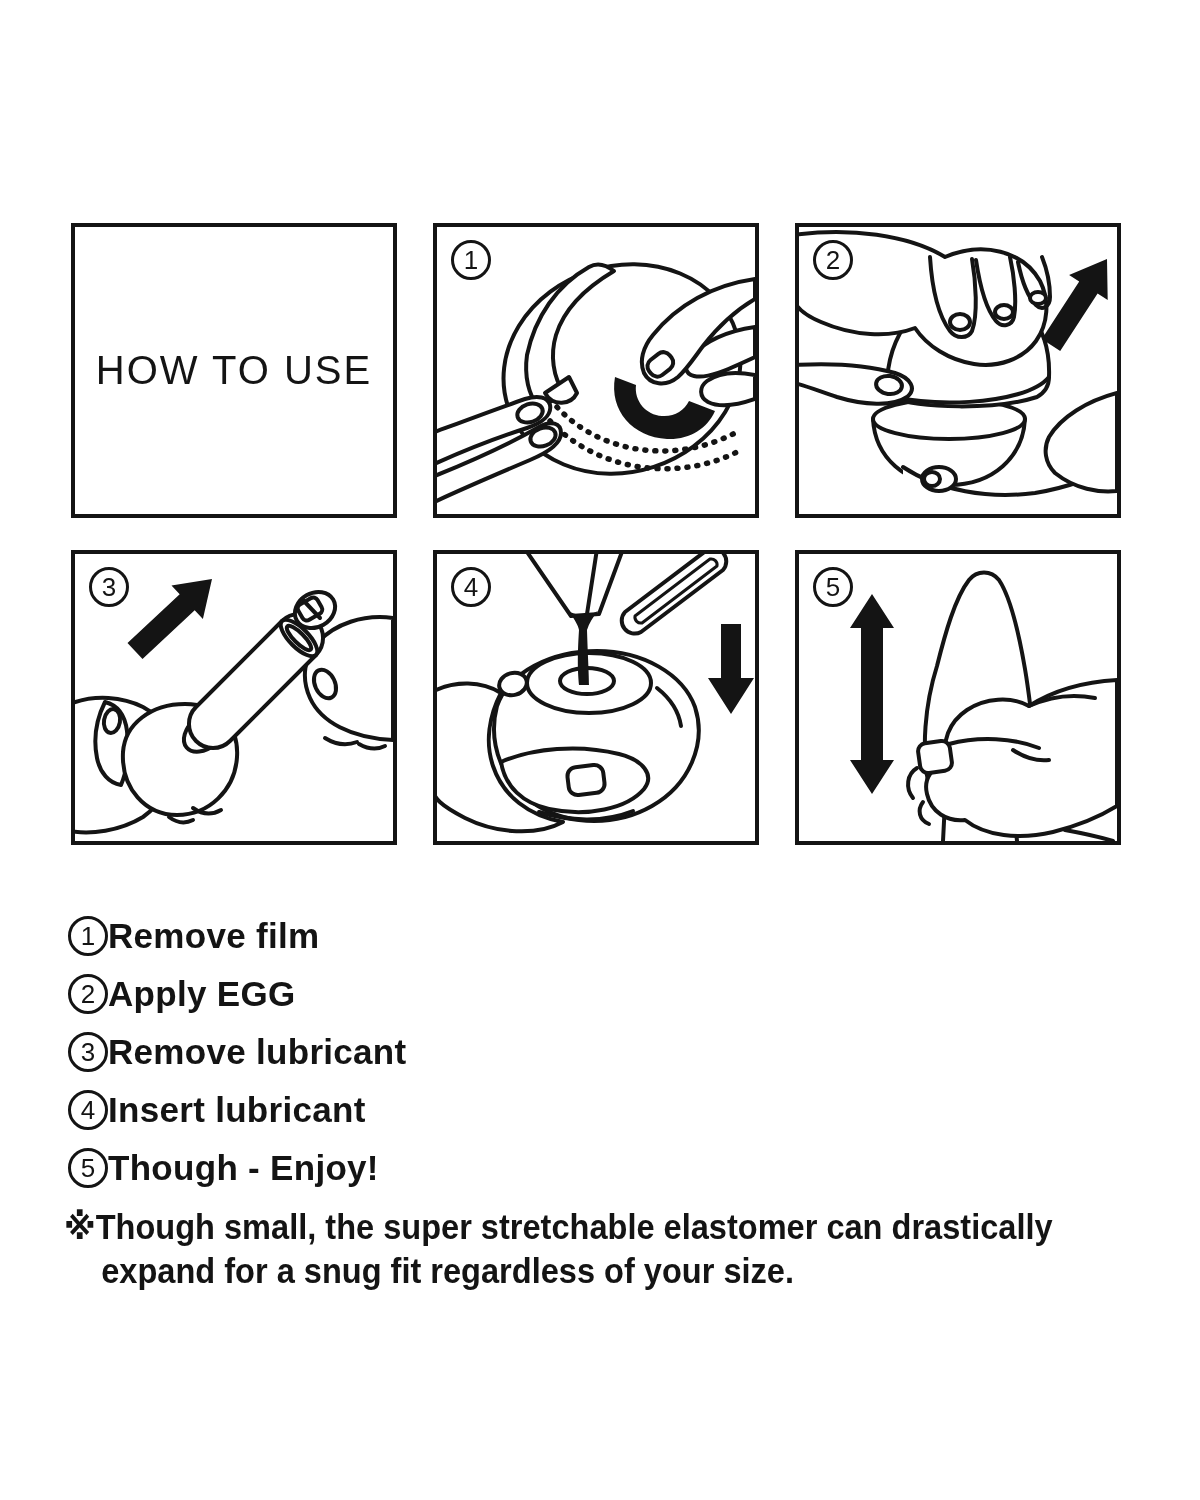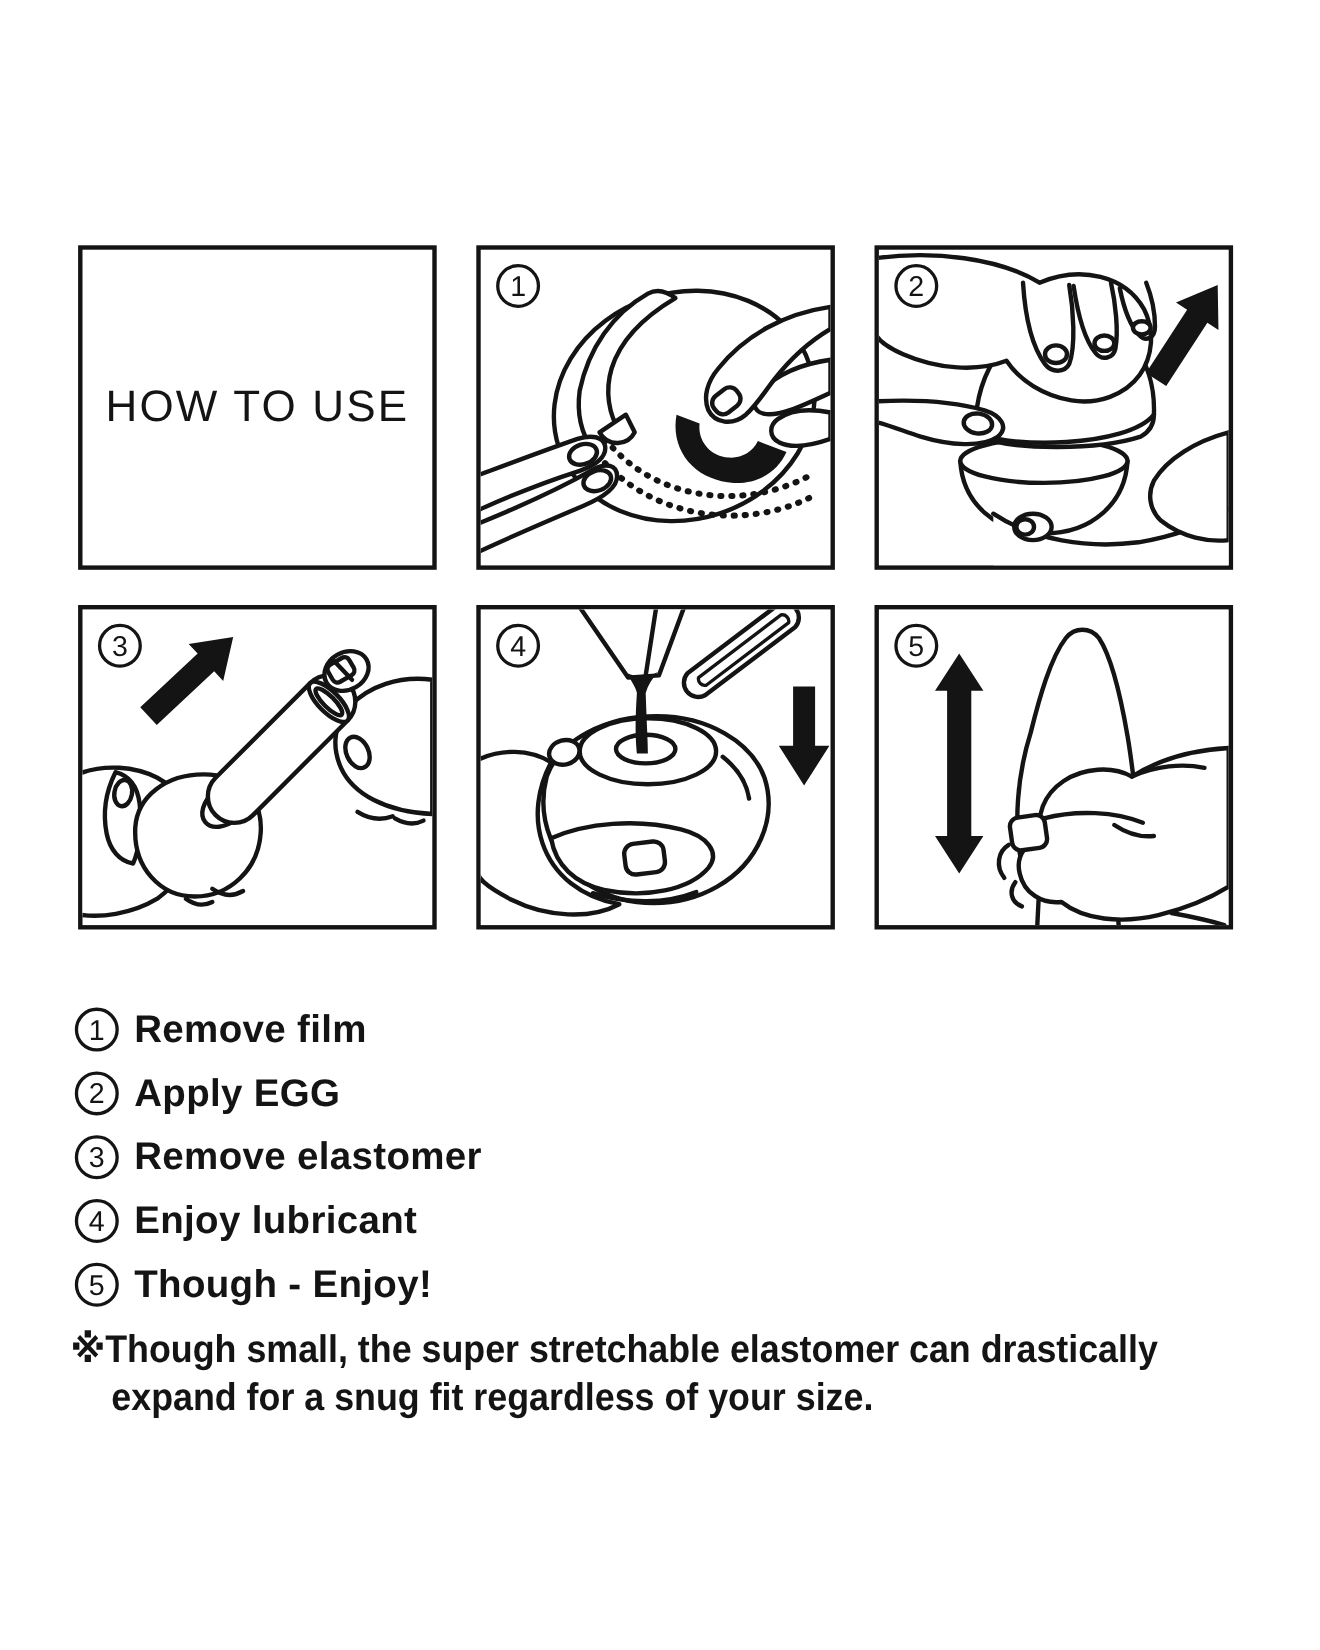--- a/index.html
+++ b/index.html
@@ -24,21 +24,21 @@
   }
   .title-panel { display:flex; align-items:center; justify-content:center; }
   .title { font-size:40px; font-weight:400; letter-spacing:2px; white-space:nowrap; }
   .steps { position:absolute; left:68px; top:907px; }
   .step { display:flex; align-items:center; height:58px; }
   .step-badge {
     flex:0 0 auto; width:34px; height:34px; border:3px solid #141414; border-radius:50%;
     display:flex; align-items:center; justify-content:center;
     font-size:26px; font-weight:400; line-height:1;
   }
-  .step-label { margin-left:14px; font-size:35px; font-weight:700; letter-spacing:0.3px; white-space:nowrap; }
+  .step-label { font-size:35px; font-weight:700; letter-spacing:0.3px; white-space:nowrap; }
   .footnote {
     position:absolute; left:64px; top:1205px; font-size:35px; font-weight:700;
     line-height:44px; white-space:nowrap; transform:scaleX(0.93); transform-origin:left top;
   }
   .fn-line2 { padding-left:40px; }
   .ink { stroke:#141414; stroke-width:4; fill:none; stroke-linecap:round; stroke-linejoin:round; }
   .wfill { fill:#ffffff; }
   .bfill { fill:#141414; stroke:none; }
 </style>
 </head>
@@ -191,27 +191,27 @@
     <div class="step">
       <span class="step-badge">
           <span>2</span>
         </span>
       <span class="step-label">Apply EGG</span>
     </div>
     <div class="step">
       <span class="step-badge">
           <span>3</span>
         </span>
-      <span class="step-label">Remove elastomer</span>
+      <span class="step-label">Remove lubricant</span>
     </div>
     <div class="step">
       <span class="step-badge">
           <span>4</span>
         </span>
-      <span class="step-label">Enjoy lubricant</span>
+      <span class="step-label">Insert lubricant</span>
     </div>
     <div class="step">
       <span class="step-badge">
           <span>5</span>
         </span>
       <span class="step-label">Though - Enjoy!</span>
     </div>
   </div>
 
   <div class="footnote">

